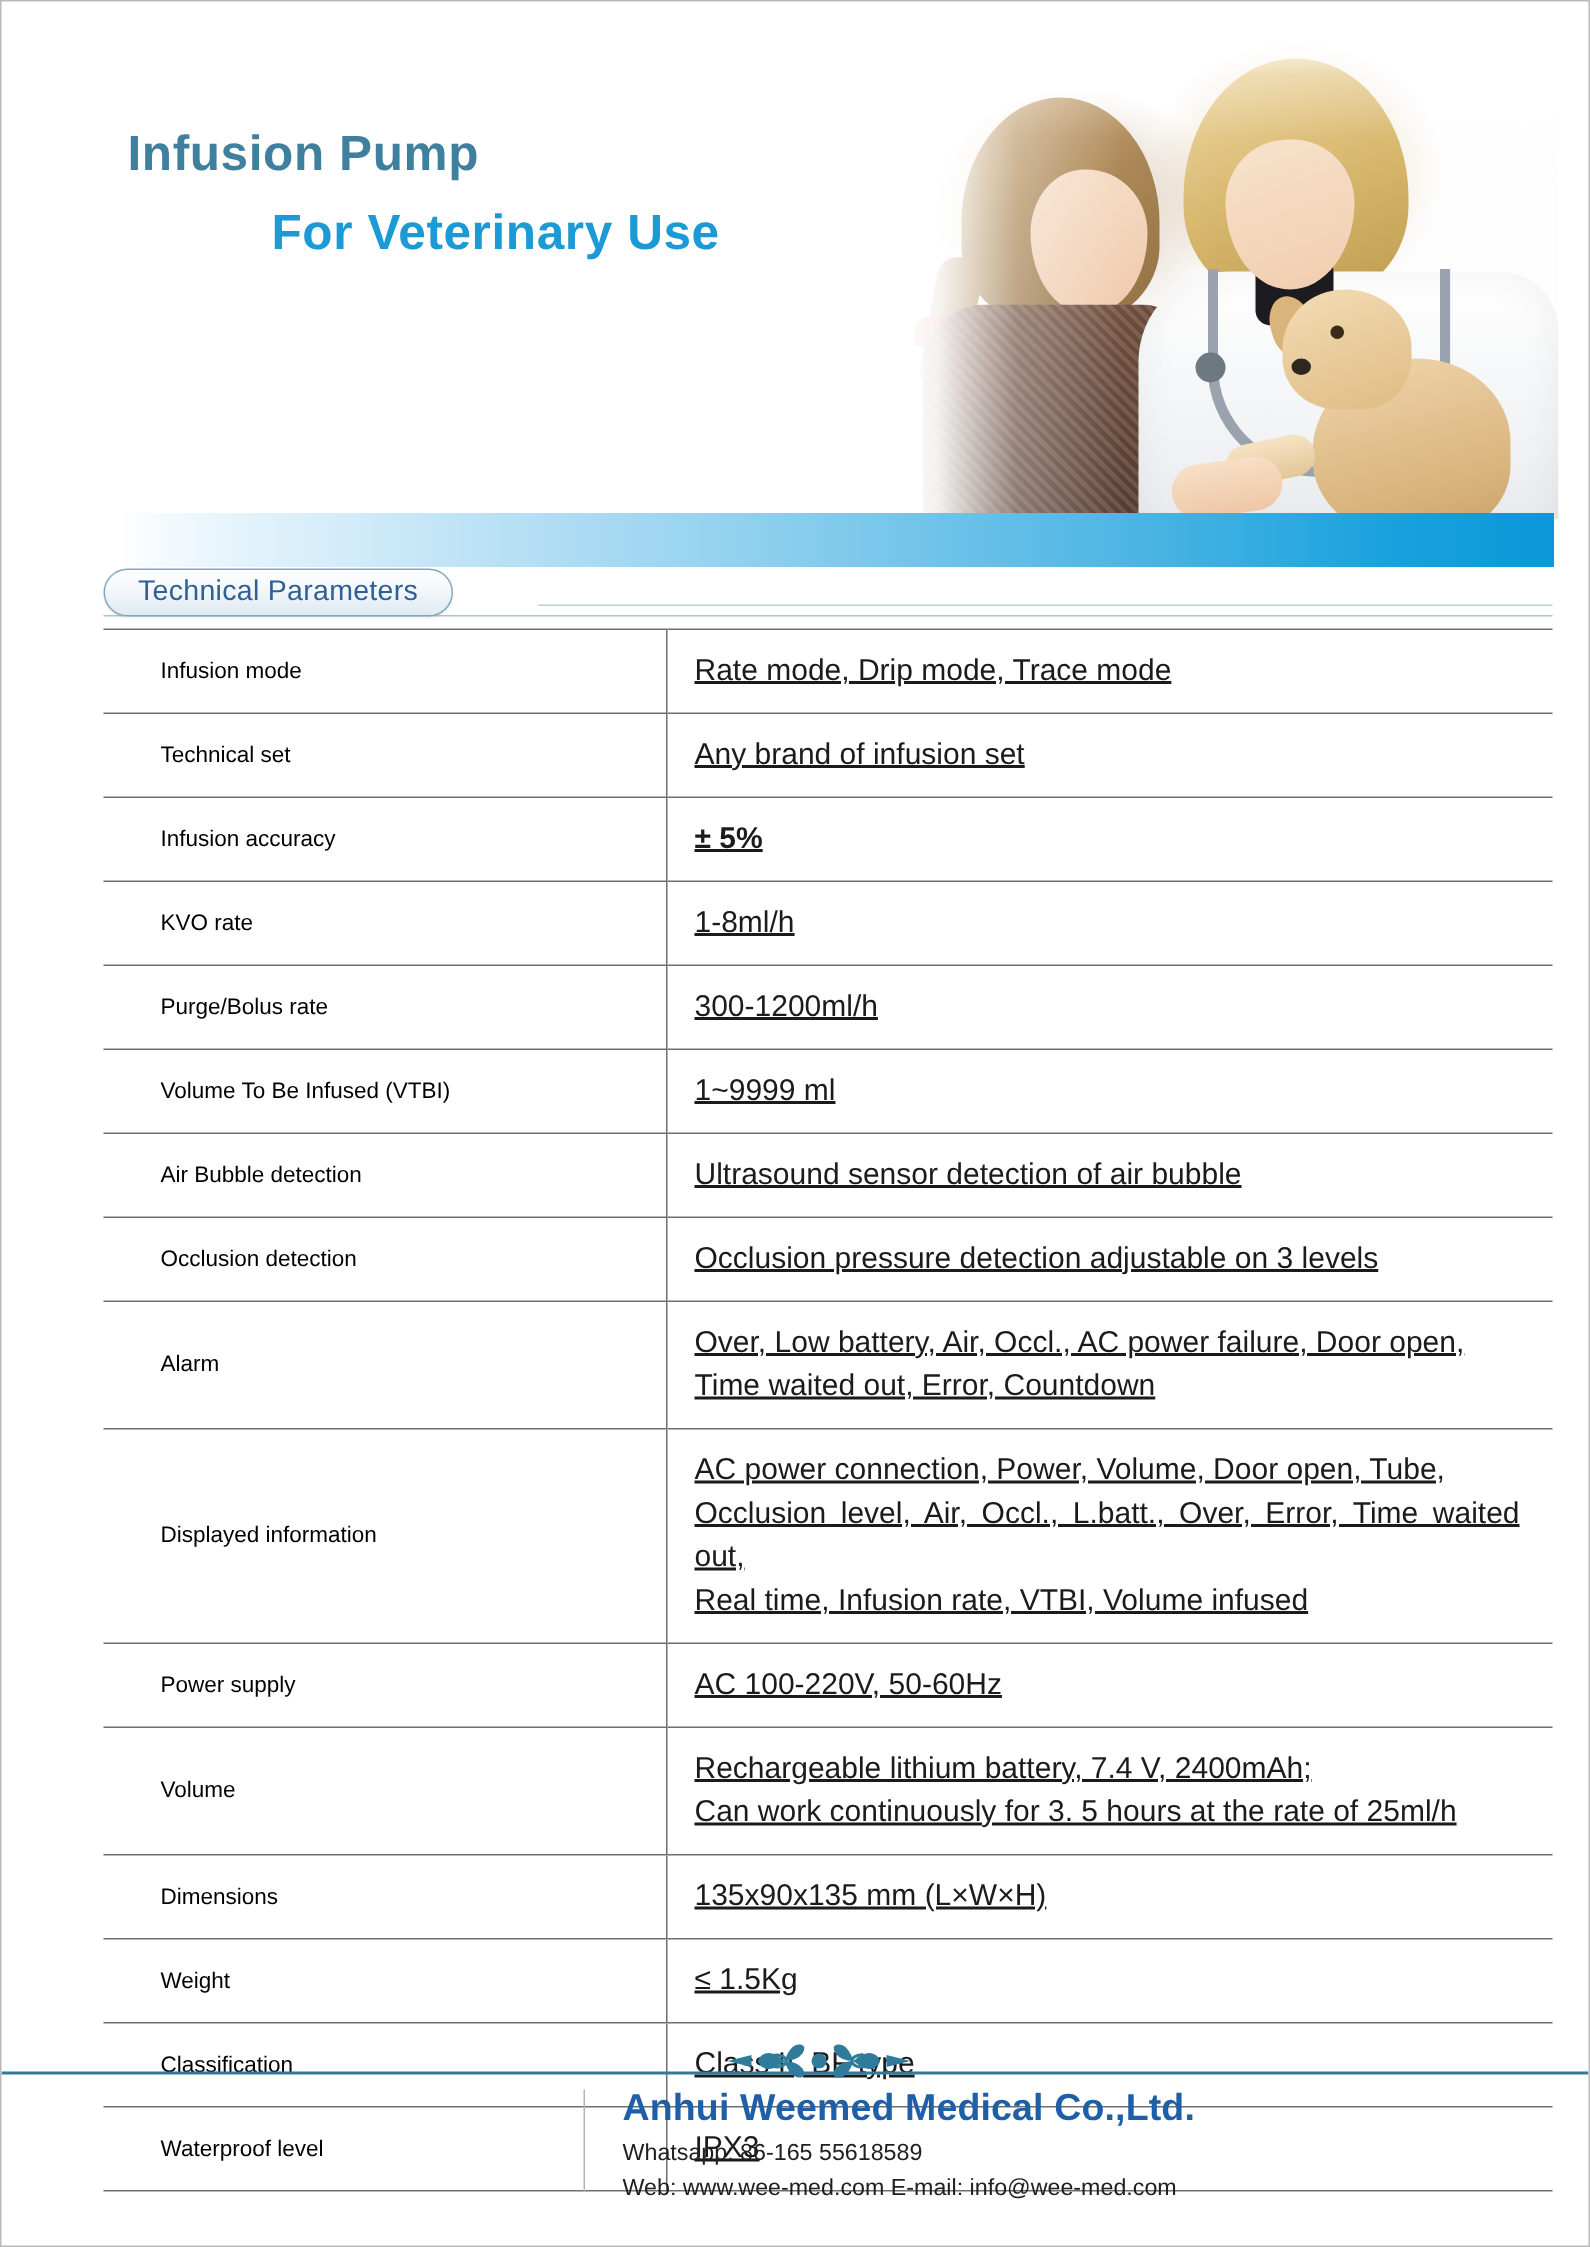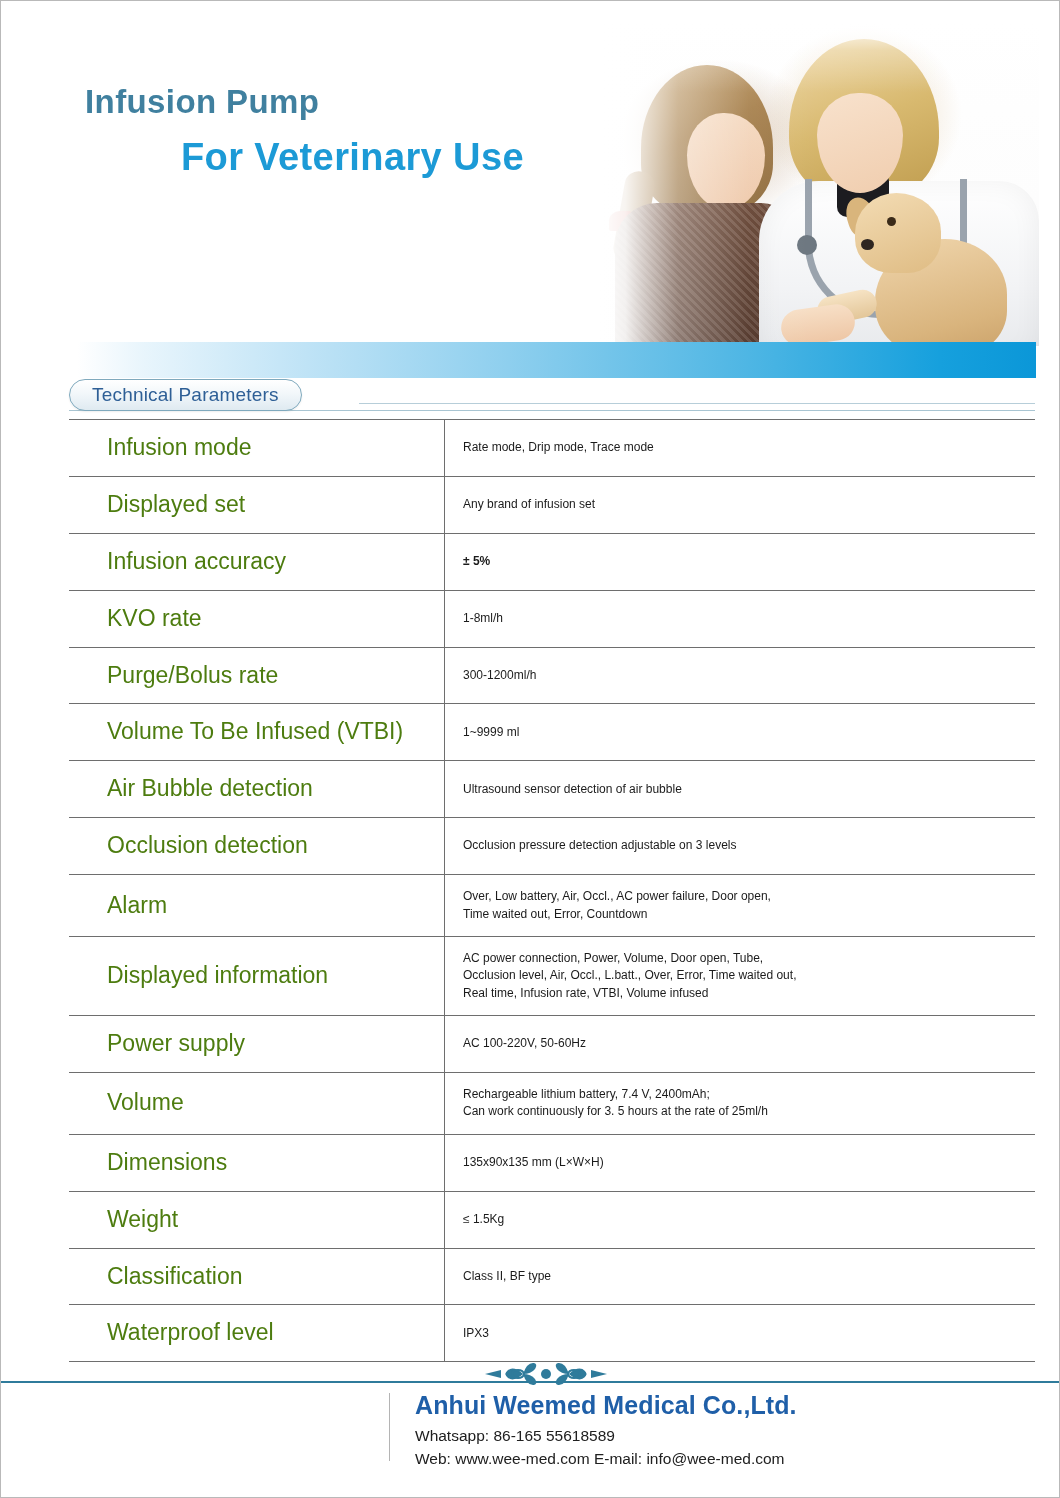--- a/index.html
+++ b/index.html
@@ -212,21 +212,21 @@
     width: 520px;
   }
   .title-line1 {
     font-size: 33px;
     font-weight: bold;
     color: #40809f;
     letter-spacing: 0.4px;
     line-height: 1.25;
   }
   .title-line2 {
-    font-size: 38px;
+    font-size: 33px;
     font-weight: bold;
     color: #1c9ad6;
     letter-spacing: 0.4px;
     line-height: 1.25;
     padding-left: 96px;
     margin-top: 12px;
   }
 
   
   .banner {
@@ -305,31 +305,32 @@
     border-bottom: 1px solid #6e6e6e;
   }
   .spec-table td {
     vertical-align: middle;
     padding: 13px 0;
   }
   .cell-label {
     width: 327px;
     padding-left: 38px !important;
     padding-right: 10px !important;
-    font-size: 23px;
-    color: #4d7c0f;
+    font-size: 15px;
+    color: #000000;
     border-right: 1px solid #6e6e6e;
     line-height: 1.3;
   }
   .cell-value {
     padding-left: 18px !important;
     padding-right: 22px !important;
-    font-size: 12px;
+    font-size: 20px;
     color: #1b1b1b;
     line-height: 1.45;
+    text-decoration: underline;
   }
   .cell-value.justify {
     text-align: justify;
     text-align-last: left;
   }
   .val-line { display: block; }
   .bold-sym { font-weight: bold; }
 
   
   .footer-rule {
@@ -423,21 +424,21 @@
 
   <table class="spec-table">
     <tbody>
         <tr>
           <td class="cell-label">Infusion mode</td>
           <td class="cell-value">
             <span class="val-line">Rate mode, Drip mode, Trace mode</span>
           </td>
         </tr>
         <tr>
-          <td class="cell-label">Displayed set</td>
+          <td class="cell-label">Technical set</td>
           <td class="cell-value">
             <span class="val-line">Any brand of infusion set</span>
           </td>
         </tr>
         <tr>
           <td class="cell-label">Infusion accuracy</td>
           <td class="cell-value">
             <span class="val-line bold-sym">± 5%</span>
           </td>
         </tr>

